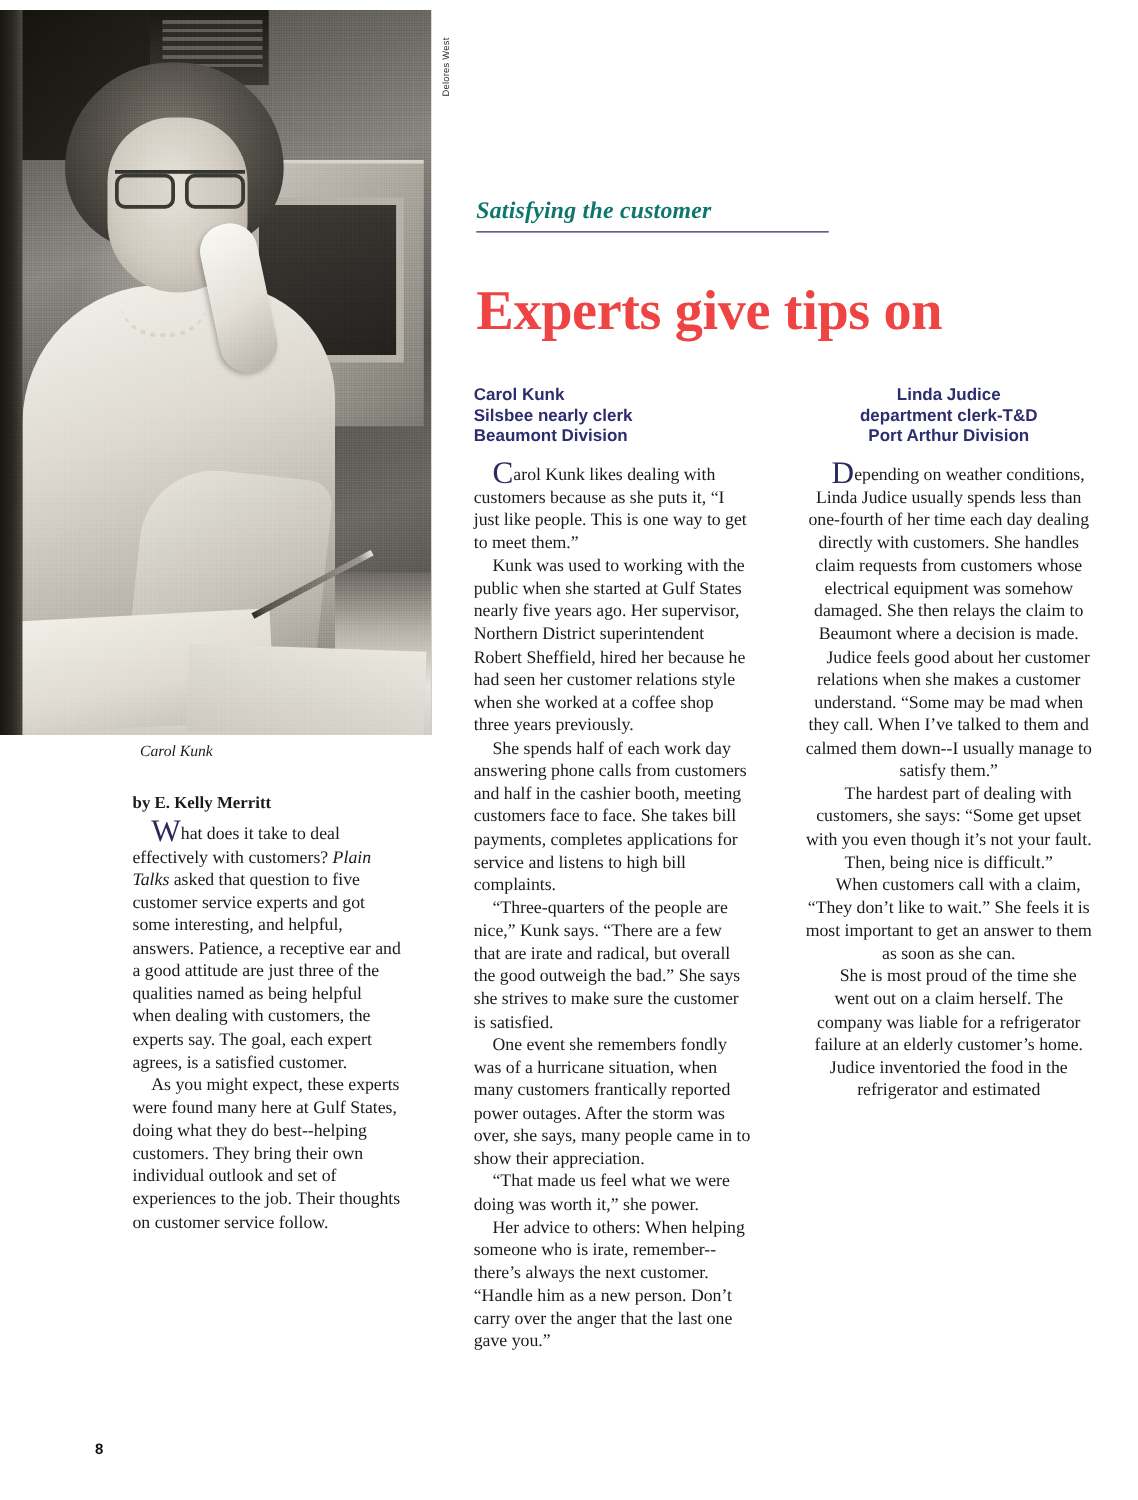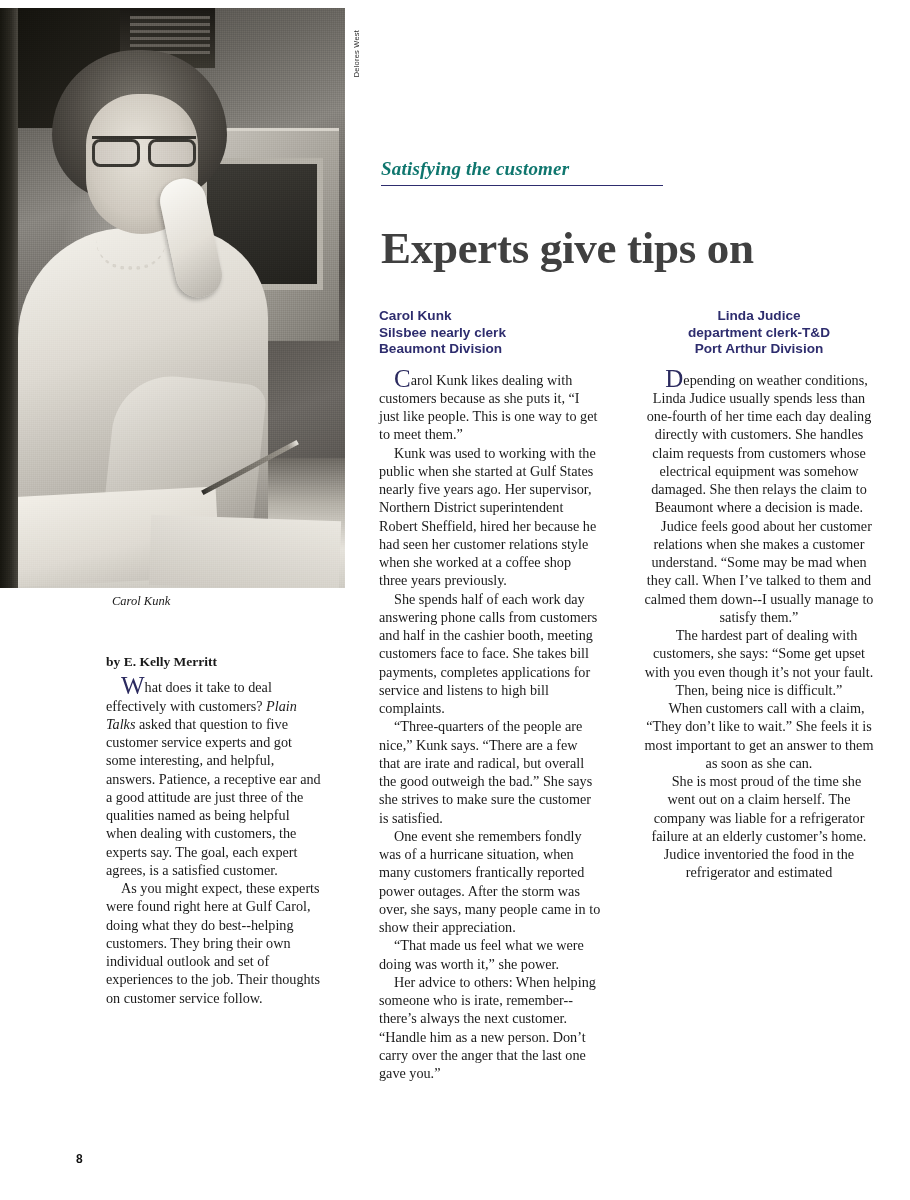--- a/index.html
+++ b/index.html
@@ -175,35 +175,35 @@
     border-bottom: 1.5px solid #2e2d6e;
     letter-spacing: .2px;
   }
   #headline {
     position: absolute;
     left: 381px;
     top: 196px;
     width: 530px;
     font-size: 45px;
     line-height: 1;
-    color: #404040;
+    color: #ef4444;
     letter-spacing: -0.3px;
     white-space: nowrap;
   }
 
   
   .col {
     position: absolute;
     font-size: 14.2px;
     line-height: 1.285;
     text-align: left;
   }
   .col p { margin: 0; text-indent: 15px; }
 
-  #col-left  { left: 106px; top: 653px; width: 216px; }
+  #col-left  { left: 106px; top: 633px; width: 216px; }
   #col-mid   { left: 379px; top: 308px; width: 222px; }
   #col-right { left: 643px; top: 308px; width: 232px; text-align: center; }
 
   .byline {
     font-family: "Liberation Serif", serif;
     font-weight: bold;
     font-size: 13.5px;
     margin-bottom: 6px;
   }
   .srchead {
@@ -264,21 +264,21 @@
 
 <div id="photo-credit">Delores West</div>
 <div id="photo-caption">Carol Kunk</div>
 
 <div id="kicker">Satisfying the customer</div>
 <h1 id="headline">Experts give tips on</h1>
 
 <div class="col" id="col-left">
   <div class="byline">by E. Kelly Merritt</div>
   <p class="dropcap-para"><span class="dropcap ink">W</span><span>hat does it take to deal effectively with customers? </span><span class="ital">Plain Talks</span><span> asked that question to five customer service experts and got some interesting, and helpful, answers. Patience, a receptive ear and a good attitude are just three of the qualities named as being helpful when dealing with customers, the experts say. The goal, each expert agrees, is a satisfied customer.</span></p>
-  <p>As you might expect, these experts were found right here at Gulf Carol, doing what they do best--helping customers. They bring their own individual outlook and set of experiences to the job. Their thoughts on customer service follow.</p>
+  <p>As you might expect, these experts were found many here at Gulf States, doing what they do best--helping customers. They bring their own individual outlook and set of experiences to the job. Their thoughts on customer service follow.</p>
 </div>
 
 <div class="col" id="col-mid">
   <div class="srchead">
     <div>Carol Kunk</div>
     <div>Silsbee nearly clerk</div>
     <div>Beaumont Division</div>
   </div>
   <p class="dropcap-para"><span class="dropcap ink">C</span><span>arol Kunk likes dealing with customers because as she puts it, “I just like people. This is one way to get to meet them.”</span></p>
   <p>Kunk was used to working with the public when she started at Gulf States nearly five years ago. Her supervisor, Northern District superintendent Robert Sheffield, hired her because he had seen her customer relations style when she worked at a coffee shop three years previously.</p>

